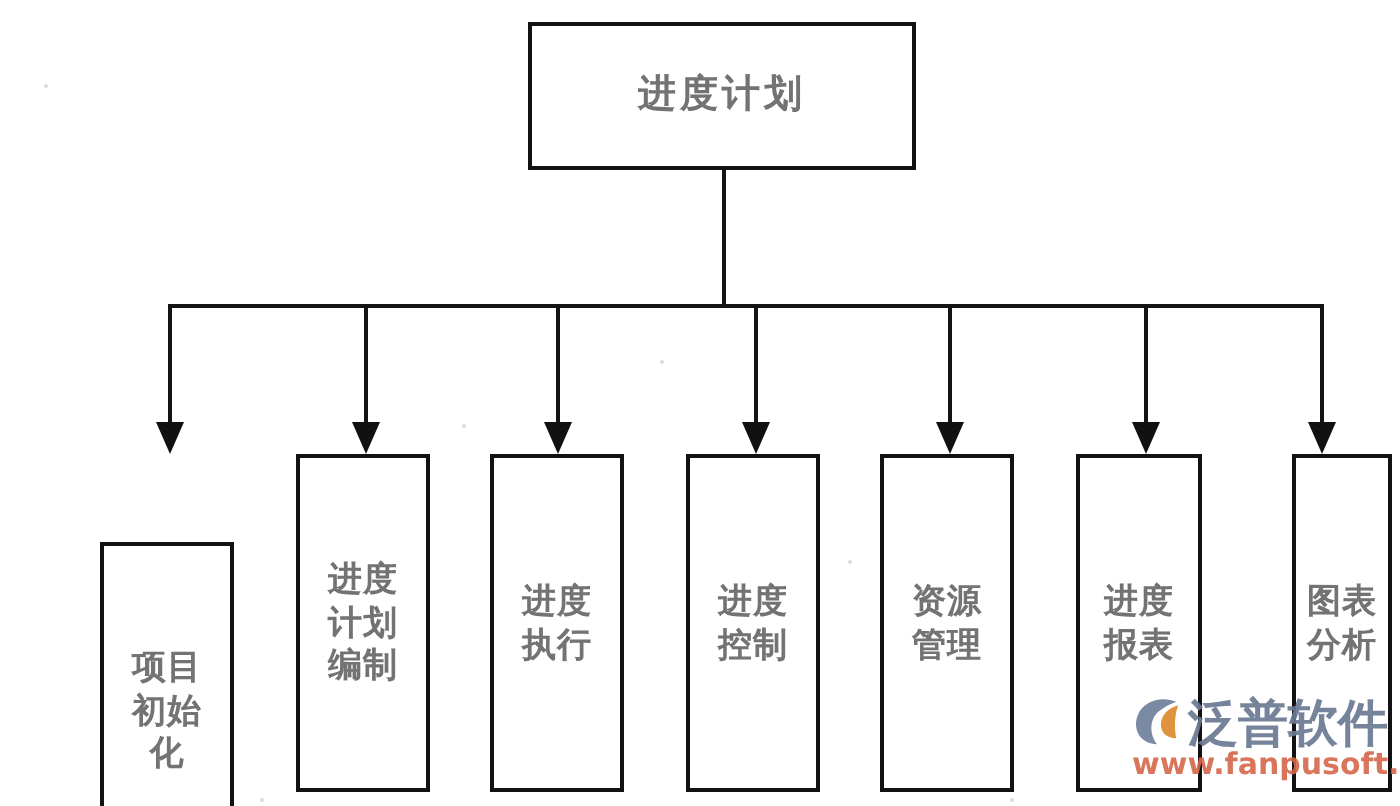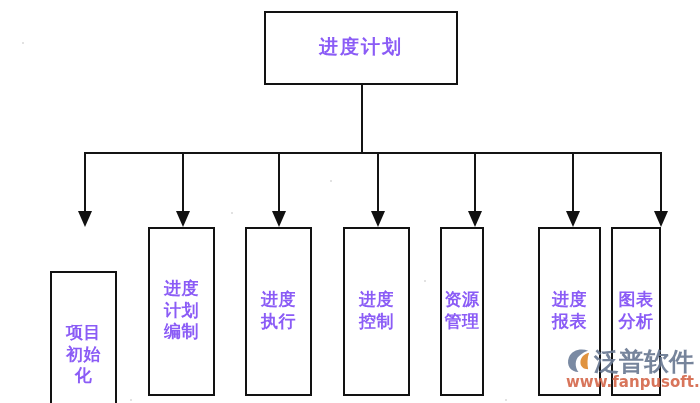--- a/index.html
+++ b/index.html
@@ -22,23 +22,23 @@
     position: absolute;
     box-sizing: border-box;
     border: 2px solid #121212;
     background: #ffffff;
     display: flex;
     align-items: center;
     justify-content: center;
     text-align: center;
   }
   .node-label {
-    font-family: Liberation Mono, monospace;
+    font-family: Liberation Serif, serif;
     font-weight: 700;
-    color: #8b5cf6;
+    color: #737373;
     line-height: 1.28;
     letter-spacing: 0.5px;
     white-space: pre-line;
   }
   #root-node .node-label {
     font-size: 19px;
     letter-spacing: 2px;
   }
   .leaf .node-label {
     font-size: 17px;
@@ -151,29 +151,29 @@
 编制</span>
   </div>
   <div class="node leaf" style="left:245px; top:227px; width:67px; height:169px;">
     <span class="node-label">进度
 执行</span>
   </div>
   <div class="node leaf" style="left:343px; top:227px; width:67px; height:169px;">
     <span class="node-label">进度
 控制</span>
   </div>
-  <div class="node leaf" style="left:440px; top:227px; width:44px; height:169px;">
+  <div class="node leaf" style="left:440px; top:227px; width:67px; height:169px;">
     <span class="node-label">资源
 管理</span>
   </div>
   <div class="node leaf" style="left:538px; top:227px; width:63px; height:169px;">
     <span class="node-label">进度
 报表</span>
   </div>
-  <div class="node leaf" style="left:611px; top:227px; width:50px; height:169px;">
+  <div class="node leaf" style="left:646px; top:227px; width:50px; height:169px;">
     <span class="node-label">图表
 分析</span>
   </div>
 
   <div class="speck" style="left:22px;  top:42px;"></div>
   <div class="speck" style="left:330px; top:180px;"></div>
   <div class="speck" style="left:231px; top:212px;"></div>
   <div class="speck" style="left:424px; top:280px;"></div>
   <div class="speck" style="left:130px; top:399px;"></div>
   <div class="speck" style="left:505px; top:399px;"></div>

